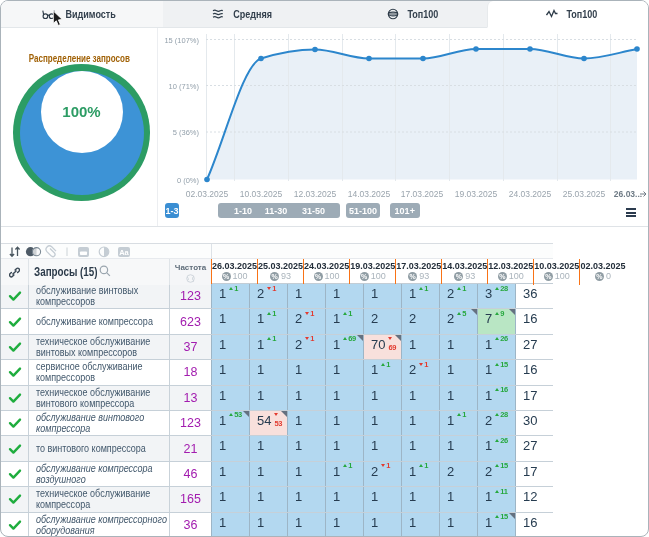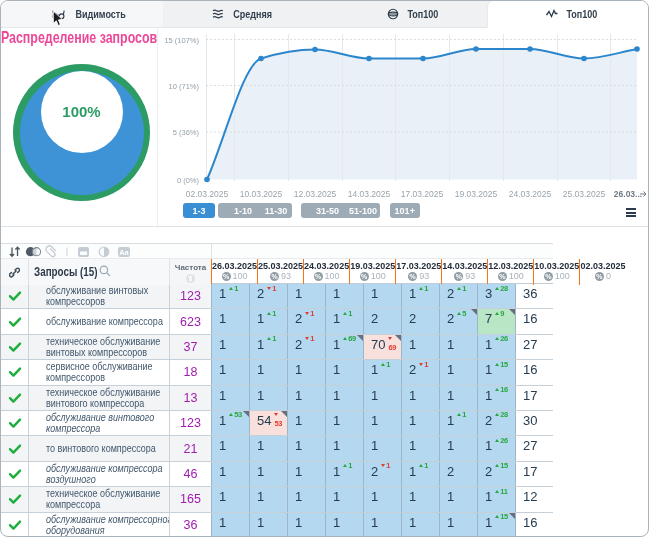--- a/index.html
+++ b/index.html
@@ -9,21 +9,21 @@
 .tab{position:absolute;top:0;height:26px;display:flex;align-items:center;justify-content:center;font-size:11px;font-weight:bold;color:#33404d;border-bottom:1px solid #e3e7ea}
 .tab .tl{display:inline-block;transform:scaleX(.82)}
 .tab svg{margin-right:5px}
 .t1{left:0;width:162px;background:#f6f7f8}
 .t2{left:162px;width:162px;background:#eff1f3}
 .t3{left:324px;width:162px;background:#eff1f3}
 .t4{left:486px;width:161px;background:#fff;border-bottom:1px solid #fff;border-left:1px solid #e7eaec;border-radius:6px 6px 0 0}
 .cursor{position:absolute;left:51px;top:9px;z-index:60}
 
 .lpanel{position:absolute;left:0;top:27px;width:156px;height:198px;border-right:1px solid #eceef1;background:#fff}
-.ltitle{position:absolute;left:0;top:0;width:156px;display:flex;justify-content:center;font-size:17px;font-weight:bold;color:#ec4899;white-space:nowrap}
+.ltitle{position:absolute;left:0;top:24px;width:156px;display:flex;justify-content:center;font-size:11px;font-weight:bold;color:#a16207;white-space:nowrap}
 .ltitle span{display:inline-block;transform:scaleX(.73);transform-origin:50% 50%}
 .donut{position:absolute;left:12px;top:36px;width:137px;height:137px;border-radius:50%;background:#2c9c64;display:flex;align-items:center;justify-content:center}
 .donut .b{width:124px;height:124px;border-radius:50%;background:#3d93d6;display:flex;align-items:flex-start;justify-content:center}
 .donut .w{width:82px;height:82px;border-radius:50%;background:#fff;display:flex;align-items:center;justify-content:center;font-size:15px;font-weight:bold;color:#2c9c64}
 
 .chart{position:absolute;left:156px;top:27px;width:493px;height:198px}
 
 .pager{position:absolute;top:202px;height:15px;left:0;width:100%}
 .pg{position:absolute;height:15px;border-radius:3px;color:#fff;font-size:9px;font-weight:bold;display:flex;align-items:center;justify-content:center;background:#9dabb6}
 .pg.on{background:#3a8ed3}
@@ -39,41 +39,41 @@
 .hq .sqz{display:inline-block;transform:scaleX(.82);transform-origin:0 50%;white-space:nowrap}
 .hq svg{position:absolute;left:70px;top:6px}
 .hf{border-left:1px solid #dfe4e8;text-align:center;font-size:8px;font-weight:bold;color:#5e6c79;padding-top:4px;background:#f5f6f8}
 .hd{border-left:1px solid #f97316;text-align:center}
 .hd .d1{font-size:9px;font-weight:bold;color:#232e3a;margin-top:2px;letter-spacing:0}
 .hd .d2{font-size:9px;color:#aab4bc;margin-top:0;display:flex;align-items:center;justify-content:center}
 .pct{display:inline-block;width:9px;height:9px;border-radius:50%;background:#909da4;color:#fff;font-size:7px;line-height:9px;text-align:center;margin-right:2px;font-weight:bold}
 .tr{display:grid;grid-template-columns:27px 141px 42px repeat(9,1fr);height:25.4px;border-bottom:1px solid #c6d0d8;box-sizing:border-box}
 .tr.odd .cc,.tr.odd .cq,.tr.odd .cf{background:#f2f4f6}
 .cc{display:flex;align-items:center;justify-content:center}
-.cq{font-size:10px;color:#42586c;line-height:11px;display:flex;align-items:center;padding-left:17px;border-left:1px solid #c9d2d9;white-space:nowrap;overflow:hidden}
+.cq{font-size:10px;color:#42586c;line-height:11px;display:flex;align-items:center;padding-left:7px;border-left:1px solid #c9d2d9;white-space:nowrap;overflow:hidden}
 .cq span{display:inline-block;transform:scaleX(.9);transform-origin:0 50%}
 .cq.it{font-style:italic}
 .cf{display:flex;align-items:center;justify-content:center;font-size:12.5px;color:#a21caf;border-left:1px solid #c9d2d9}
 .d{background:#b3d8f0;border-left:1px solid #9db5c6;font-size:13px;color:#263c50;display:flex;align-items:flex-start;padding-top:2px;padding-left:7px;position:relative}
 .d.gn{background:#b9e6c4}
 .d.pk{background:#f8e0dc}
 .dw{background:#fff;border-left:1px solid #9db5c6;font-size:13px;color:#263c50;display:flex;align-items:flex-start;padding-top:2px;padding-left:7px}
 i.u,i.dn{font-style:normal;font-size:7.5px;font-weight:bold;position:relative;top:-2.5px;margin-left:3px;letter-spacing:-0.3px}
 i.u{color:#27a83e}
 i.dn{color:#e23b30}
 i.u:before,i.dn:before{content:"";display:inline-block;width:0;height:0;margin-right:1px;vertical-align:1px}
 i.u:before{border-left:2.2px solid transparent;border-right:2.2px solid transparent;border-bottom:3.2px solid currentColor}
 i.dn:before{border-left:2.2px solid transparent;border-right:2.2px solid transparent;border-top:3.2px solid currentColor}
 .fold{position:absolute;right:0;top:0;width:0;height:0;border-top:6px solid #657180;border-left:6px solid transparent}
 </style></head>
 <body>
 <div class="frame">
 
   <div class="tabbar">
-    <div class="tab t1" style="padding-left:10px">
+    <div class="tab t1" style="">
         <svg width="13" height="12" viewBox="0 0 13 12">
           <g fill="none" stroke="#2e3c49" stroke-width="1.15">
             <circle cx="3.4" cy="8.2" r="2.3"></circle>
             <circle cx="9.6" cy="8.2" r="2.3"></circle>
             <path d="M5.7 7.6 Q6.5 6.7 7.3 7.6 M1.6 6.4 L0.8 2.6 M11.4 6.4 L12.2 2.6"></path>
           </g>
         </svg>
         <span class="tl">Видимость</span>
       </div>
     <div class="tab t2">
@@ -167,24 +167,24 @@
       <text x="265" y="169">17.03.2025</text>
       <text x="319" y="169">19.03.2025</text>
       <text x="373" y="169">24.03.2025</text>
       <text x="427" y="169">25.03.2025</text>
       <text x="471" y="169" fill="#6e7a85" font-weight="bold">26.03...</text>
     </g>
     <path d="M483 166 h6 m-2.5 -2.5 l2.5 2.5 l-2.5 2.5" stroke="#6e7a85" stroke-width="1" fill="none"></path>
   </svg>
 
   <div class="pager">
-    <div class="pg on" style="left:182px;width:32px">1-3</div>
+    <div class="pg on" style="left:164px;width:14px">1-3</div>
     <div class="pg" style="left:217px;width:50px">1-10</div>
     <div class="pg" style="left:259.5px;width:31px">11-30</div>
-    <div class="pg" style="left:300px;width:53px">31-50</div>
+    <div class="pg" style="left:286px;width:53px">31-50</div>
     <div class="pg" style="left:345px;width:34px">51-100</div>
     <div class="pg" style="left:389px;width:29.5px">101+</div>
   </div>
   <div class="burger">
       <div></div>
       <div></div>
       <div></div>
     </div>
   <div class="cardend"></div>
 

